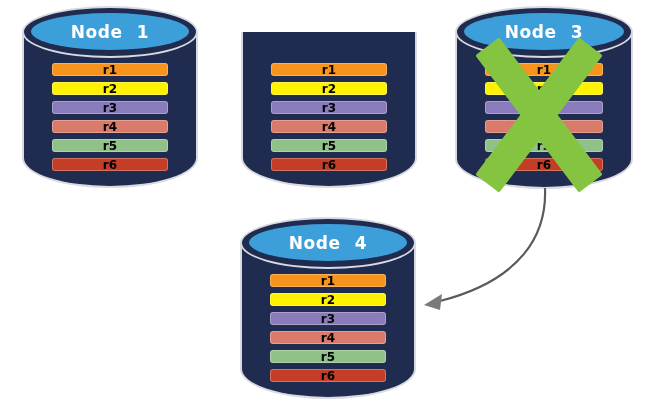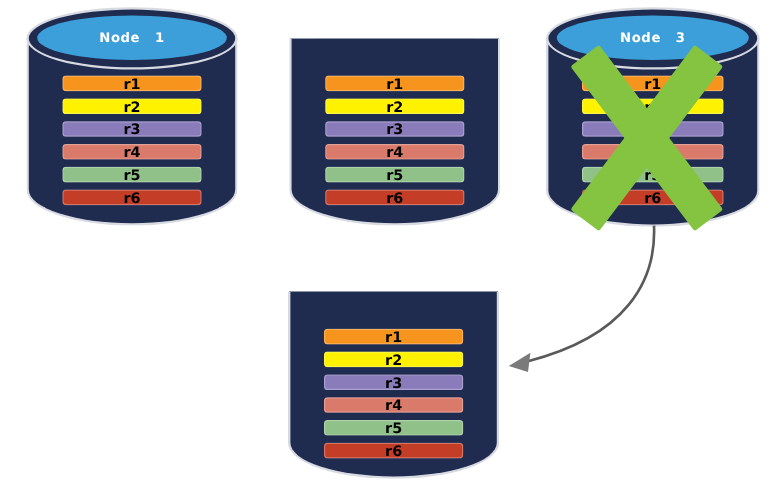--- a/index.html
+++ b/index.html
@@ -18,21 +18,21 @@
   .cyl-top{
     position:absolute;left:0;right:0;top:0;height:52px;
     box-sizing:border-box;border:2px solid #D8DAE2;border-radius:50%;
     z-index:3;
   }
   .cyl-top-inner{
     position:absolute;left:7px;right:7px;top:5px;bottom:6px;border-radius:50%;
     display:flex;align-items:center;justify-content:center;
   }
   .node-label{
-    color:#ffffff;font-weight:bold;font-size:11px;letter-spacing:.5px;word-spacing:8px;
+    color:#ffffff;font-weight:bold;font-size:17px;letter-spacing:.5px;word-spacing:8px;
   }
   
   .bars{position:absolute;left:30px;right:30px;top:57px;z-index:4;}
   .bar{
     height:13px;margin-bottom:6px;border-radius:3px;box-sizing:border-box;
     border:1px solid rgba(255,255,255,.28);
     display:flex;align-items:center;justify-content:center;
     font-size:12px;line-height:12px;font-weight:bold;color:#000;text-align:right;
   }
   
@@ -98,20 +98,25 @@
       <div class="bar" style="background: rgb(195, 61, 39);">r6</div>
     </div>
     <div class="x-mark">
       <div class="x-stroke a" style="background: rgb(133, 196, 65);"></div>
       <div class="x-stroke b" style="background: rgb(133, 196, 65);"></div>
     </div>
   </div>
 
   <div class="cyl pos-n4">
     <div class="cyl-body" style="background: rgb(31, 44, 80);"></div>
+    <div class="cyl-top" style="background: rgb(31, 44, 80);">
+      <div class="cyl-top-inner" style="background: rgb(61, 159, 217);">
+        <span class="node-label">Node 4</span>
+      </div>
+    </div>
     <div class="bars">
       <div class="bar" style="background: rgb(247, 148, 30);">r1</div>
       <div class="bar" style="background: rgb(255, 242, 0);">r2</div>
       <div class="bar" style="background: rgb(138, 124, 187);">r3</div>
       <div class="bar" style="background: rgb(218, 122, 106);">r4</div>
       <div class="bar" style="background: rgb(144, 193, 137);">r5</div>
       <div class="bar" style="background: rgb(195, 61, 39);">r6</div>
     </div>
   </div>
 

